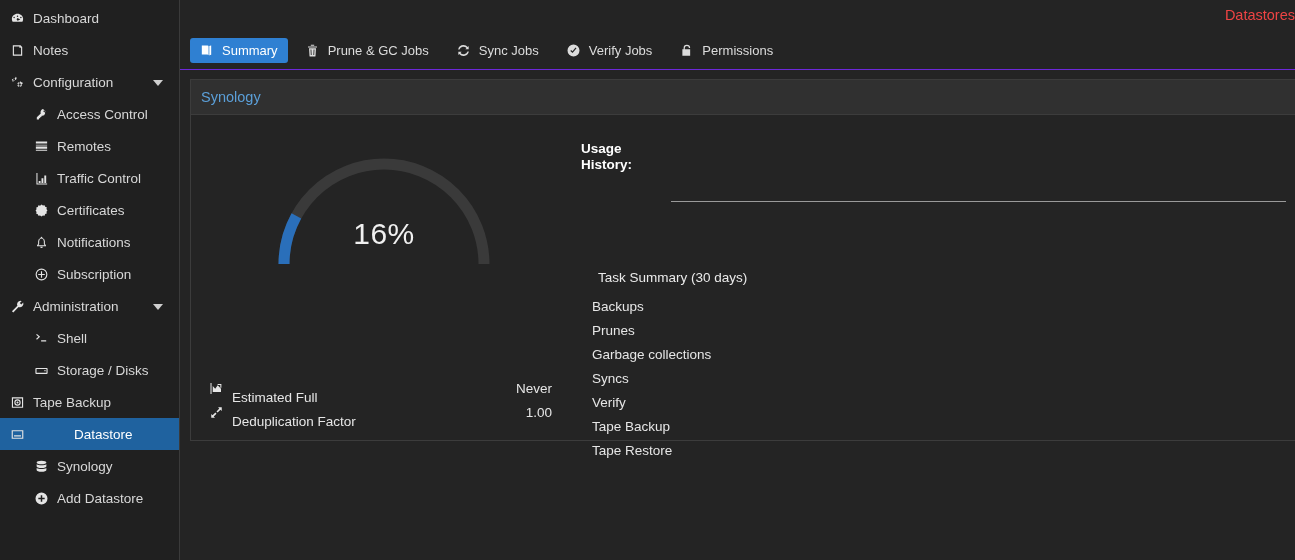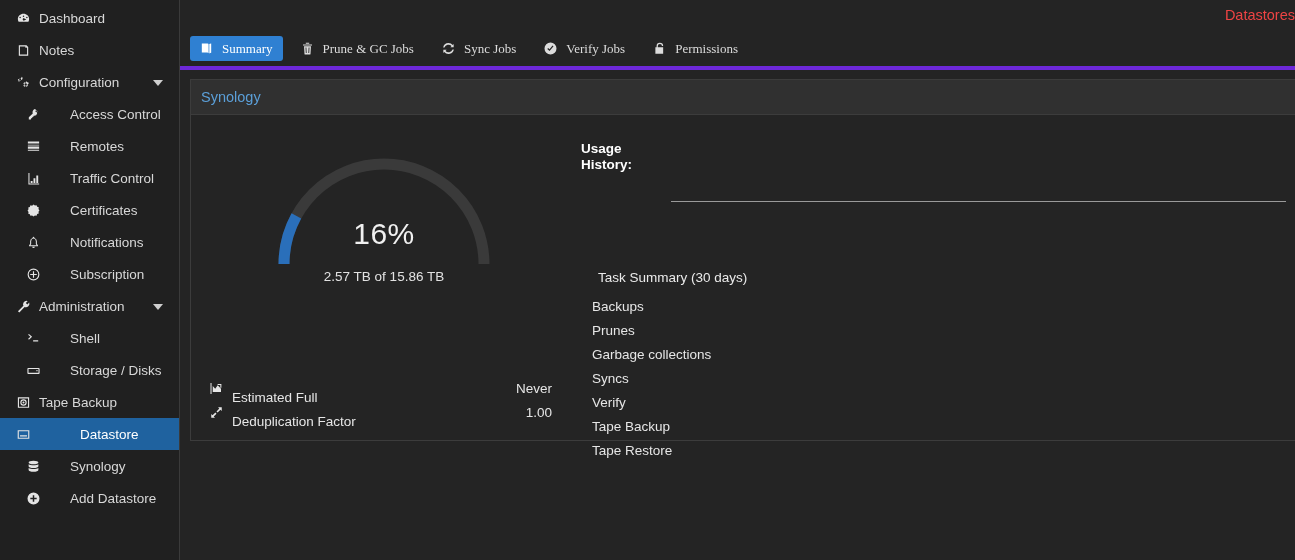--- a/index.html
+++ b/index.html
@@ -17,26 +17,26 @@
     background: #202020;
     border-right: 1px solid #3a3a3a;
     padding-top: 2px;
     flex: 0 0 180px;
   }
   .nav-item {
     display: flex; align-items: center;
     height: 32px;
     color: #d8d8d8;
     font-size: 13.5px;
-    padding-left: 14px;
+    padding-left: 8px;
     position: relative;
     cursor: pointer;
     user-select: none;
   }
-  .nav-item.level1 { padding-left: 24px; gap: 21px; }
+  .nav-item.level1 { padding-left: 32px; }
   .nav-item.selected { background: #1f629f; color: #ffffff; gap: 41px; }
   .nav-ico {
     width: 18px; height: 16px;
     display: inline-flex; align-items: center; justify-content: center;
     margin-right: 7px;
     flex: 0 0 18px;
     color: #e4e4e4;
   }
   .nav-ico svg { display: block; }
   .nav-label { white-space: nowrap; }
@@ -62,22 +62,21 @@
     font-size: 14.5px;
     padding: 7px 0 0 10px;
     height: 31px;
     text-align: right;
   }
   .tabbar {
     height: 39px;
     display: flex; align-items: center;
     padding-left: 2px;
     background: #242424;
-    border-bottom: 4px solid #6d28d9;
-    font-family: Liberation Serif, serif;
+    border-bottom: 1px solid #6d28d9;
   }
   .tab {
     display: flex; align-items: center;
     height: 25px;
     padding: 0 10px 0 8px;
     margin-left: 8px;
     border-radius: 3px;
     color: #dcdcdc;
     font-size: 13px;
     cursor: pointer;
@@ -362,21 +361,20 @@
       </div>
 
       <div class="panel-body">
 
         <div class="gauge-wrap">
           <svg class="gauge-svg" width="230" height="130" viewBox="0 0 230 130">
             <path id="gauge-track" d="M 15 119 A 100 100 0 0 1 215 119" fill="none" stroke="#3a3a3a" stroke-width="11" stroke-linecap="butt"></path>
             <path id="gauge-fill" d="M 15 119 A 100 100 0 0 1 215 119" fill="none" stroke="#2a6fba" stroke-width="11" stroke-linecap="butt" stroke-dasharray="50.26150390625 314.1343994140625"></path>
           </svg>
           <div class="gauge-pct">16%</div>
-          <div class="gauge-sub">2.57 TB of 15.86 TB</div>
         </div>
 
         <div class="stats" id="stats">
             <div class="stat-row">
               <span class="stat-ico">
                 <svg width="15" height="15" viewBox="0 0 16 16" fill="currentColor">
                   <path d="M1.6 2.2h1.1v11.6H1.6zM4 11.7V5.4l2.6 2.8 2.7-3.8 3.5 3.9v3.4zM9.2 3.1h4v1.1h-4zM12.1 3.1h1.1v4h-1.1z"></path>
                 </svg>
               </span>
               <span class="stat-label">Estimated Full</span>

